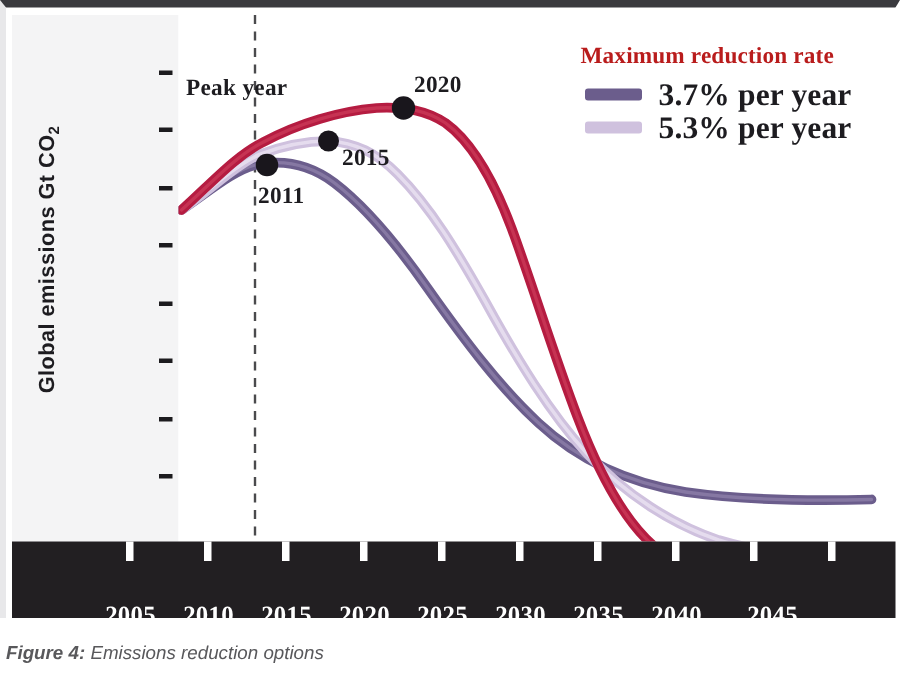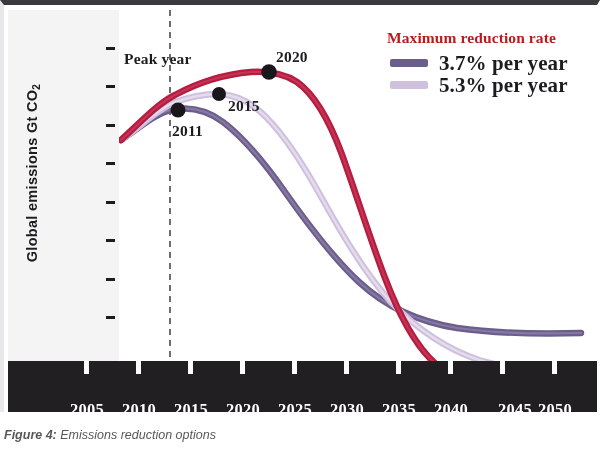--- a/index.html
+++ b/index.html
@@ -338,21 +338,20 @@
       <div class="xtick-mark" style="left:388px;"></div>
       <div class="xtick-label" style="left:391px;">2035</div>
 
       <div class="xtick-mark" style="left:440px;"></div>
       <div class="xtick-label" style="left:443px;">2040</div>
 
       <div class="xtick-mark" style="left:492px;"></div>
       <div class="xtick-label" style="left:507px;">2045</div>
 
       <div class="xtick-mark" style="left:544px;"></div>
-      <div class="xtick-label" style="left:547px;">2050</div>
     </div>
 
   </div>
 
   <div id="caption">
     <span class="cap-lead">Figure 4:</span><span> Emissions reduction options</span>
   </div>
 
 </div>
 

